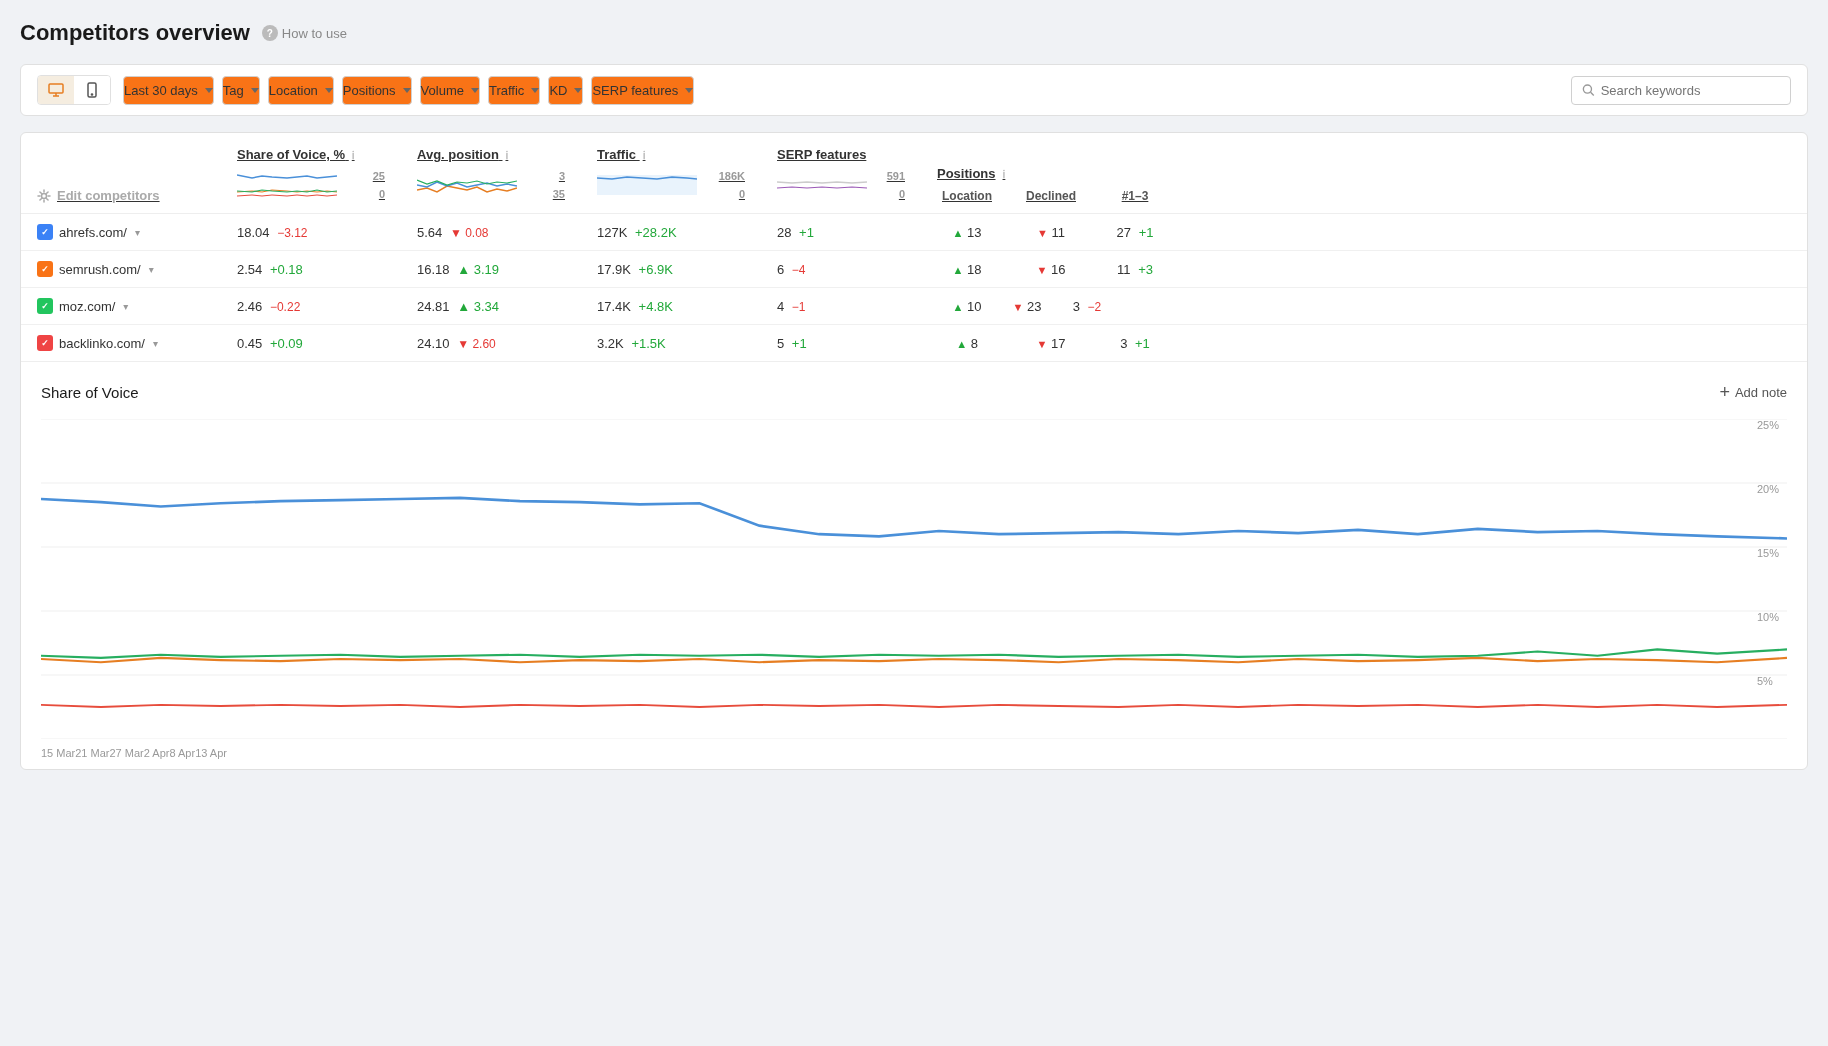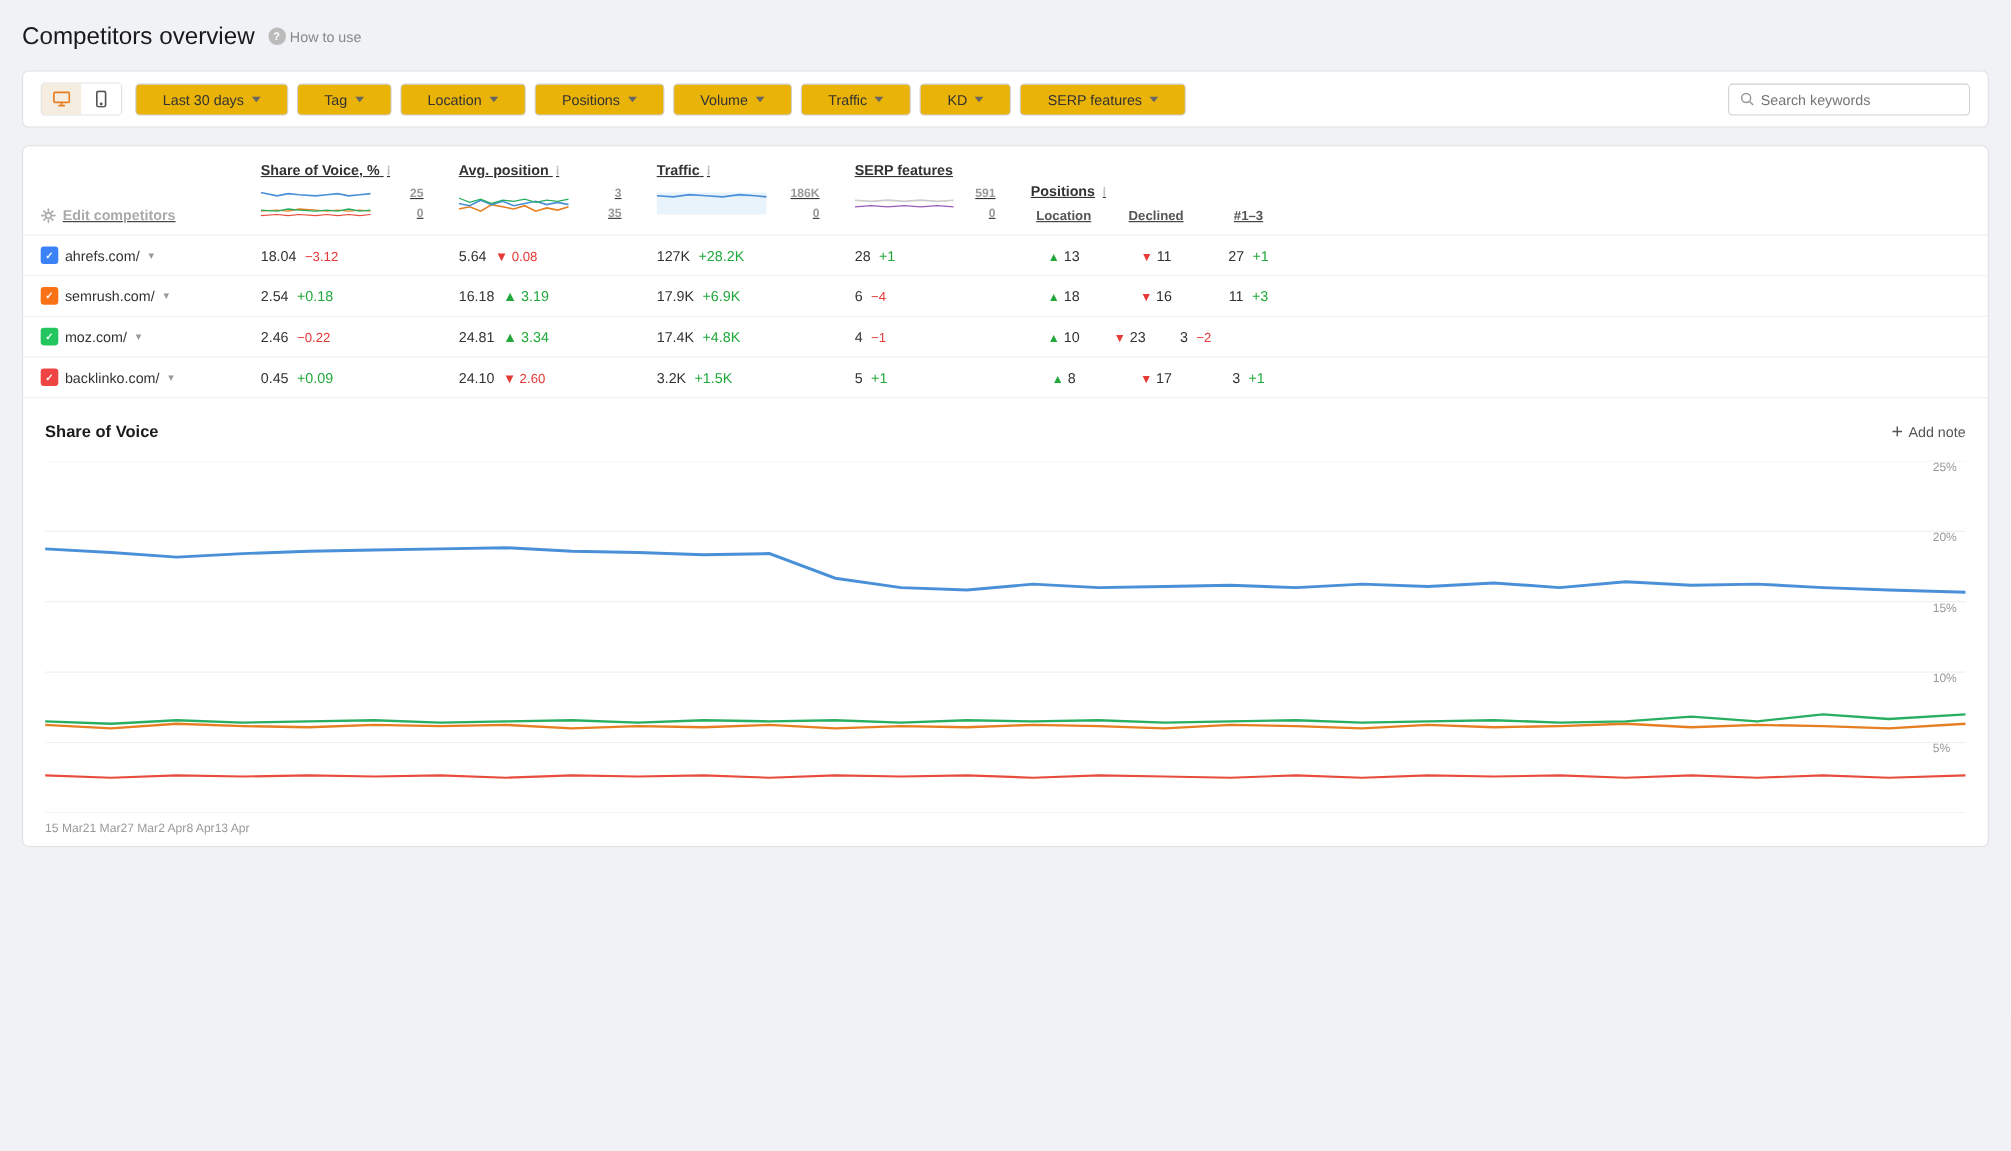--- a/index.html
+++ b/index.html
@@ -14,21 +14,21 @@
       max-width: 1828px;
     }
     .page-header {
       display: flex;
       align-items: center;
       gap: 12px;
       margin-bottom: 18px;
     }
     .page-title {
       font-size: 22px;
-      font-weight: 400;
+      font-weight: 700;
       color: #1a1a1a;
     }
     .how-to-use {
       display: flex;
       align-items: center;
       gap: 4px;
       color: #888;
       font-size: 13px;
       cursor: pointer;
     }
@@ -72,22 +72,22 @@
     }
     .device-btn.active {
       background: #f5ede0;
       color: #e67e22;
     }
     .device-btn svg { width: 16px; height: 16px; }
     .filter-btn {
       display: flex;
       align-items: center;
       gap: 5px;
-      padding: 6px 24px;
-      background: #eab308;
+      padding: 6px 0;
+      background: #f97316;
       border: 1px solid #d0d0d0;
       border-radius: 4px;
       cursor: pointer;
       font-size: 13px;
       color: #333;
       white-space: nowrap;
     }
     .filter-btn .caret {
       width: 0; height: 0;
       border-left: 4px solid transparent;
@@ -202,21 +202,21 @@
       border-top: 1px solid #eee;
     }
     .chart-header {
       display: flex;
       align-items: center;
       justify-content: space-between;
       margin-bottom: 16px;
     }
     .chart-title {
       font-size: 15px;
-      font-weight: 700;
+      font-weight: 400;
       color: #1a1a1a;
     }
     .add-note-btn {
       display: flex;
       align-items: center;
       gap: 5px;
       color: #555;
       font-size: 13px;
       cursor: pointer;
       border: none;

